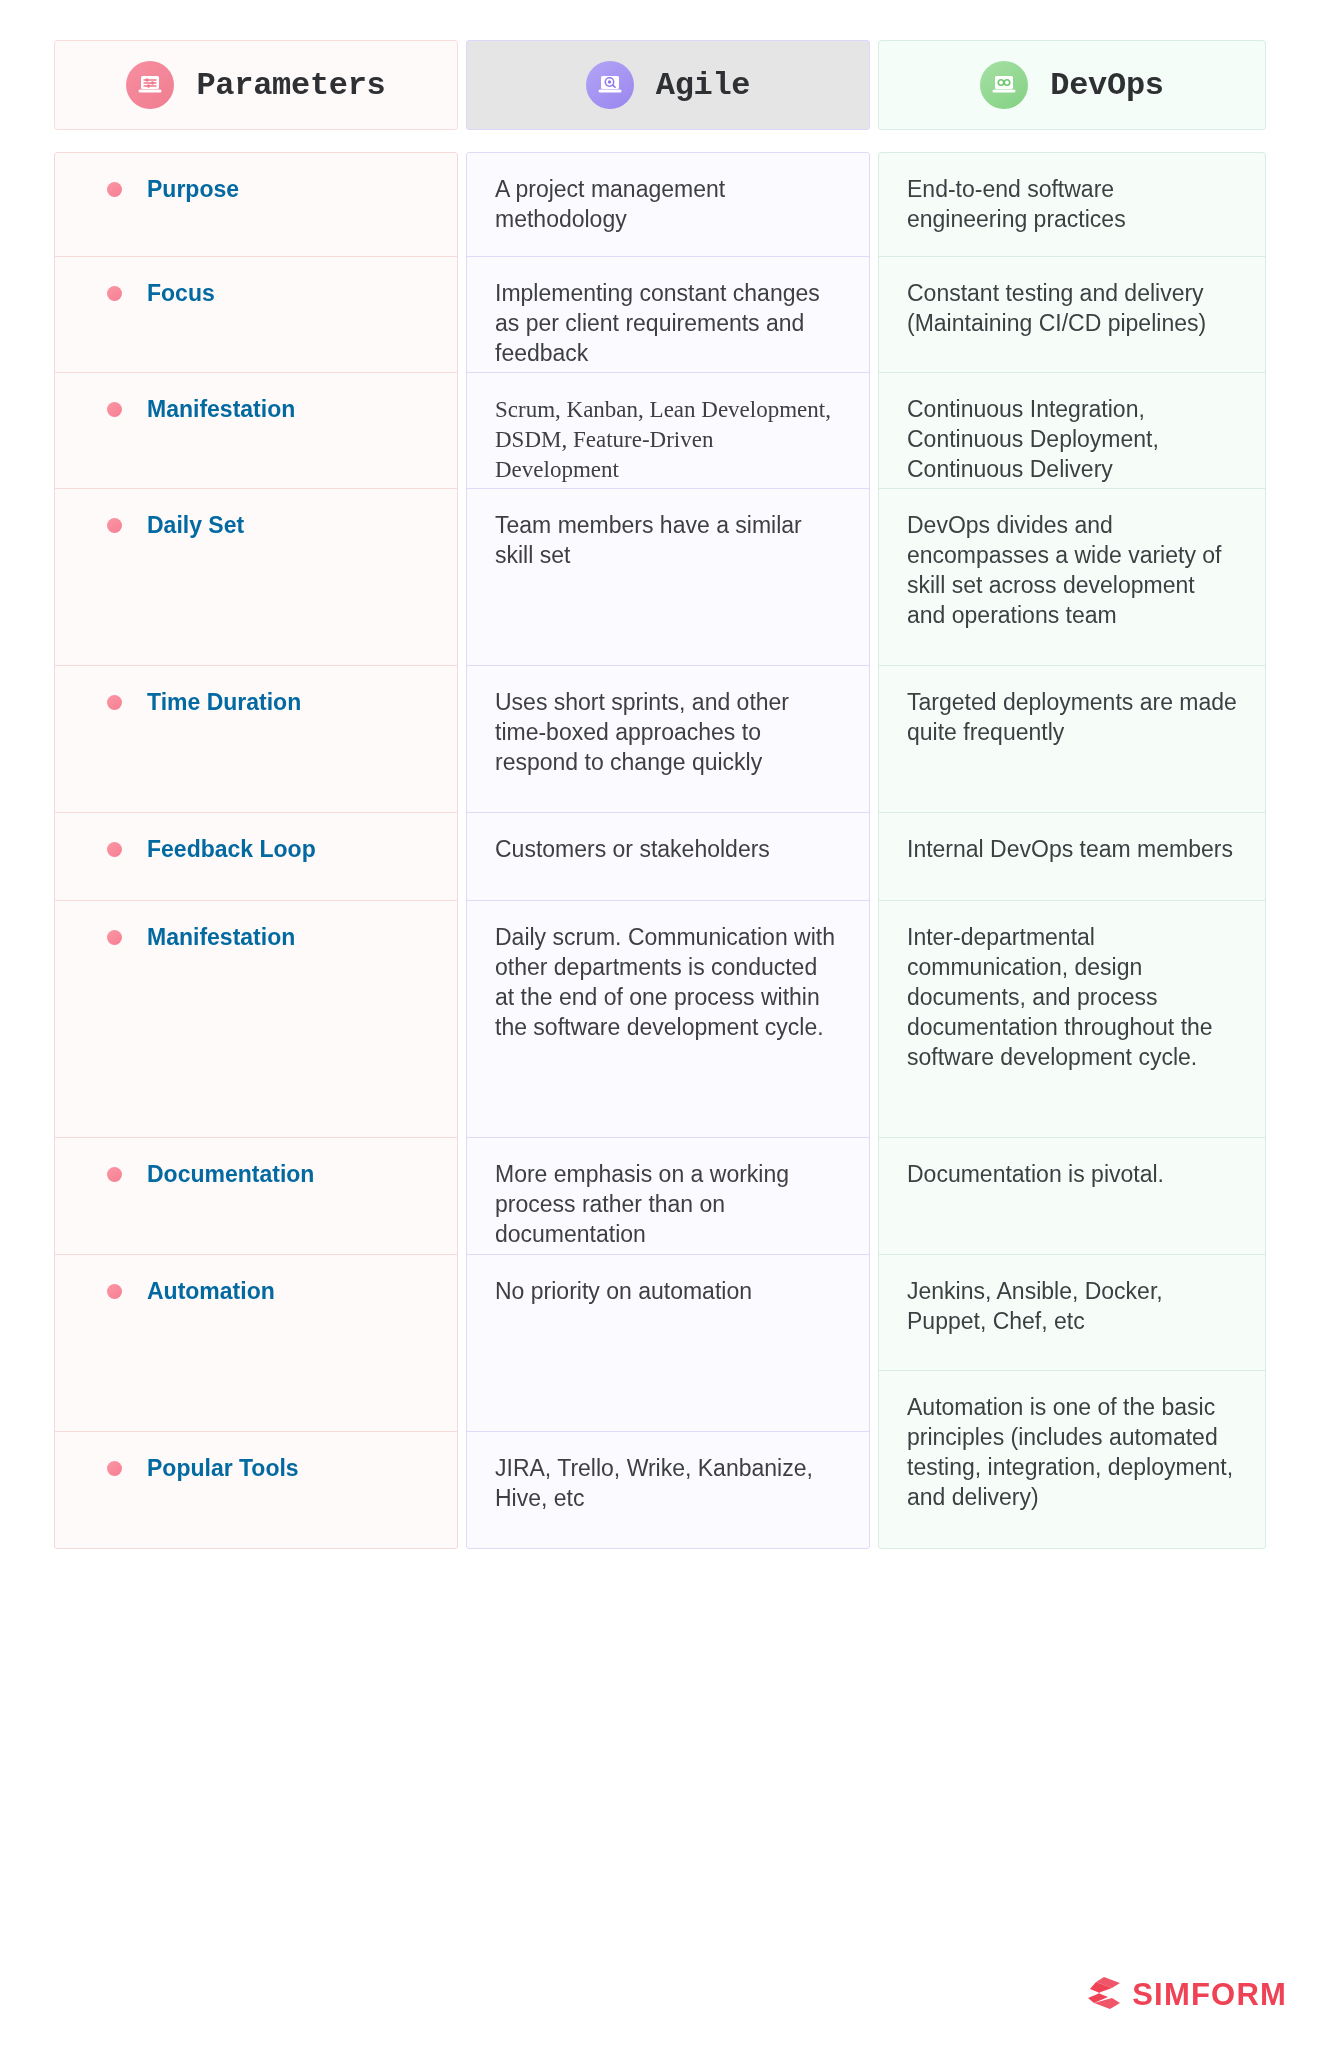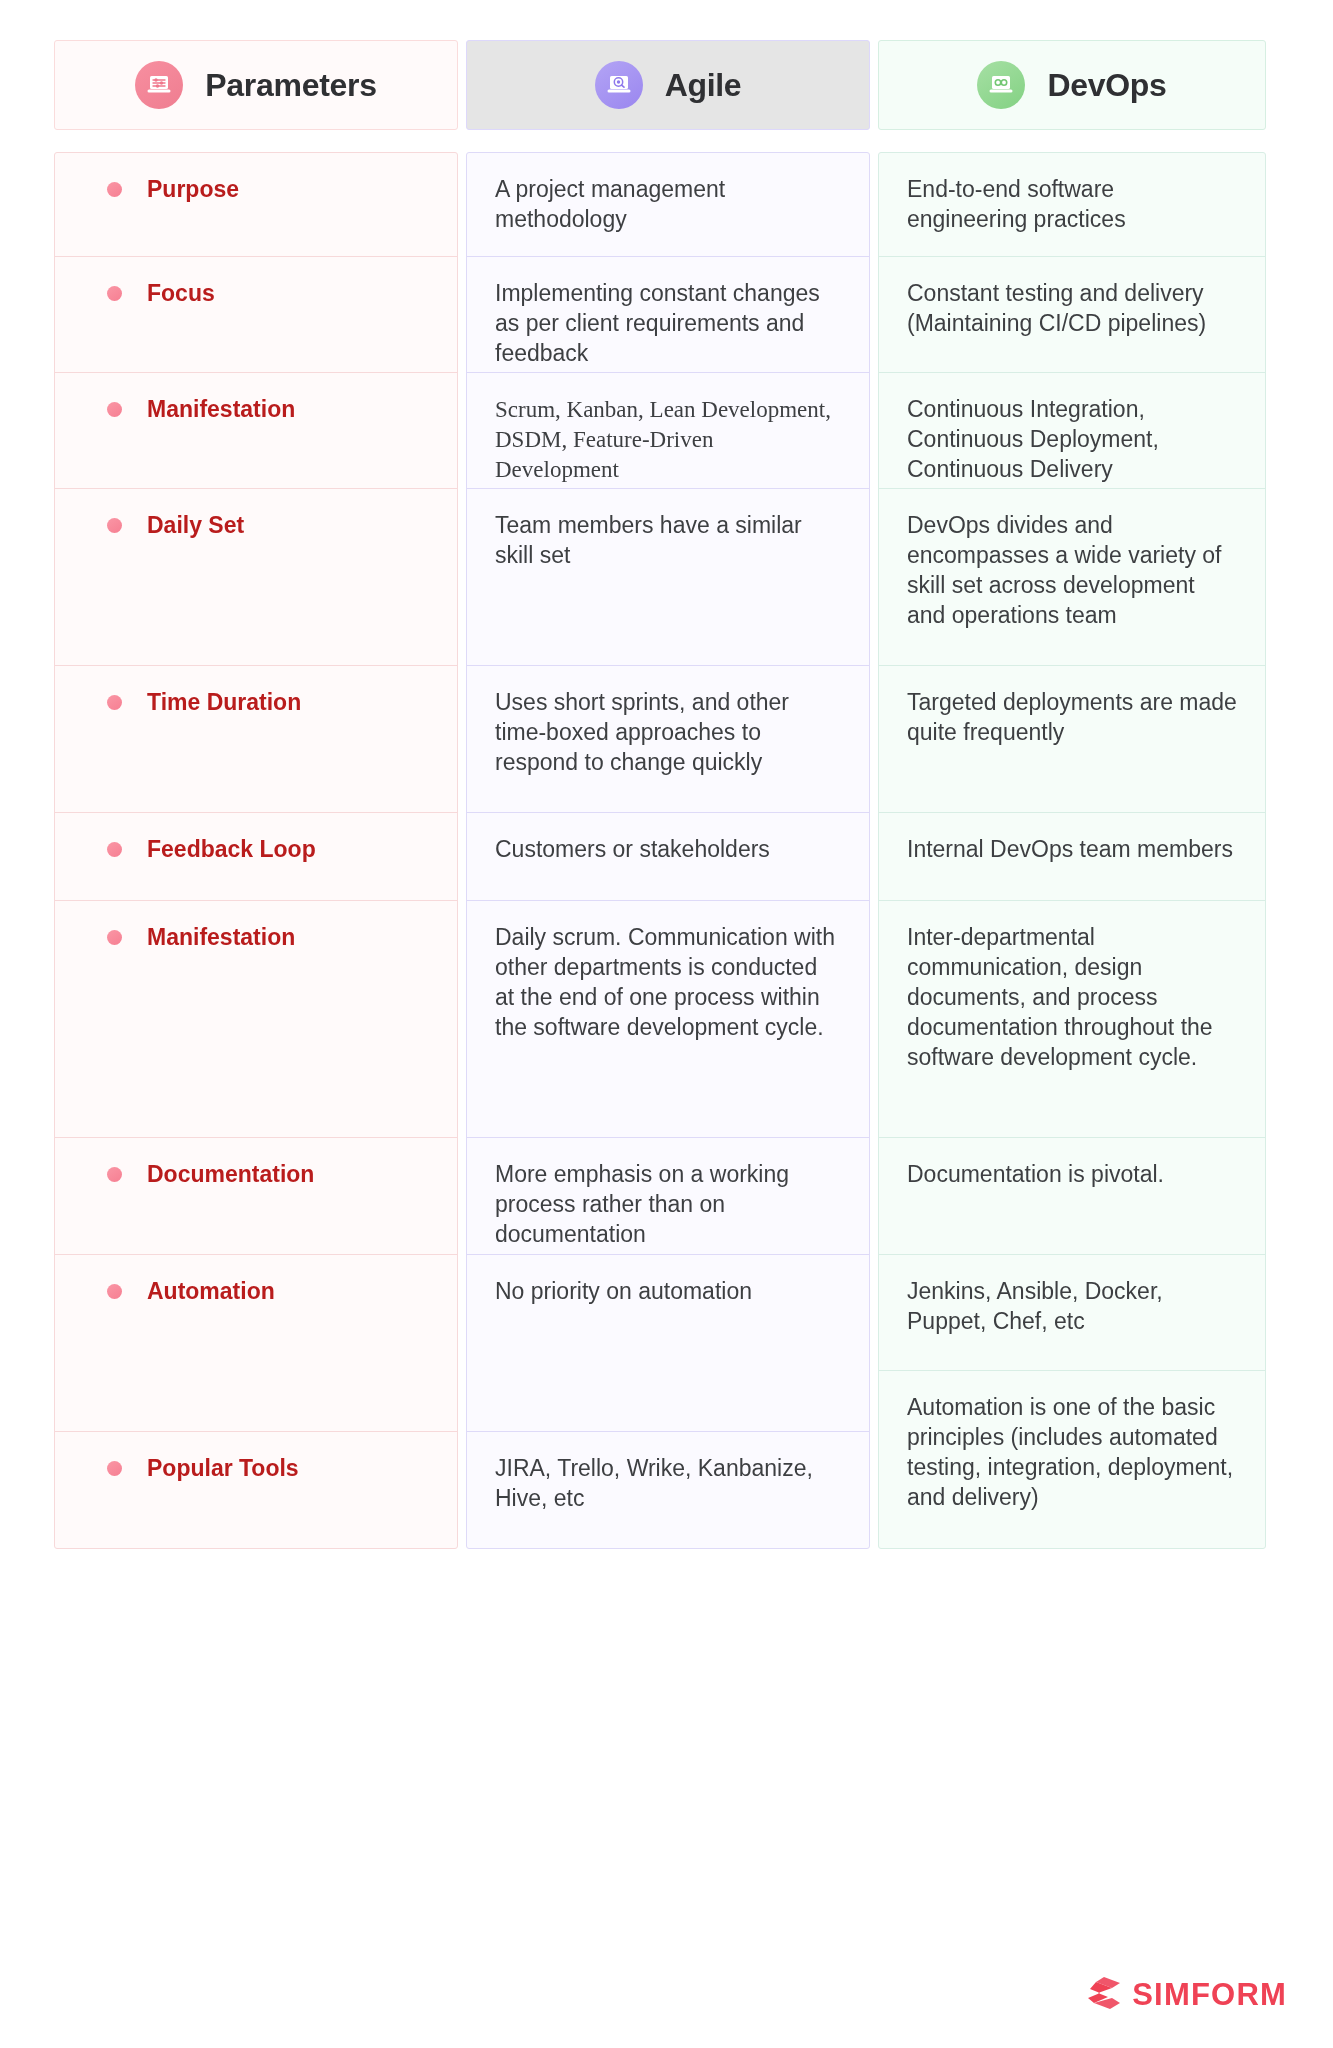--- a/index.html
+++ b/index.html
@@ -31,20 +31,21 @@
 
   
   .head {
     height: 90px;
     box-sizing: border-box;
     display: flex;
     align-items: center;
     justify-content: center;
     gap: 22px;
     border-radius: 3px;
+    font-family: Liberation Mono, monospace;
   }
   .head.param   { background: #fffafa; border: 1px solid #fadcdc; }
   .head.agile   { background: #e5e5e5; border: 1px solid #ddd8fb; }
   .head.devops  { background: #f5fdf8; border: 1px solid #d6efe2; }
 
   .head-title {
     font-size: 32px;
     font-weight: bold;
     color: #2f3033;
     letter-spacing: -0.3px;
@@ -96,21 +97,21 @@
     width: 15px;
     height: 15px;
     border-radius: 50%;
     background: linear-gradient(145deg,#fa96a5,#f67f92);
   }
   .param-label {
     display: block;
     margin-left: 36px;
     font-size: 23px;
     font-weight: bold;
-    color: #b91c1c;
+    color: #0369a1;
     line-height: 1.25;
   }
 
   .cell-text {
     display: block;
     font-size: 23px;
     line-height: 1.30;
     color: #3d3f42;
     white-space: pre-line;
   }

